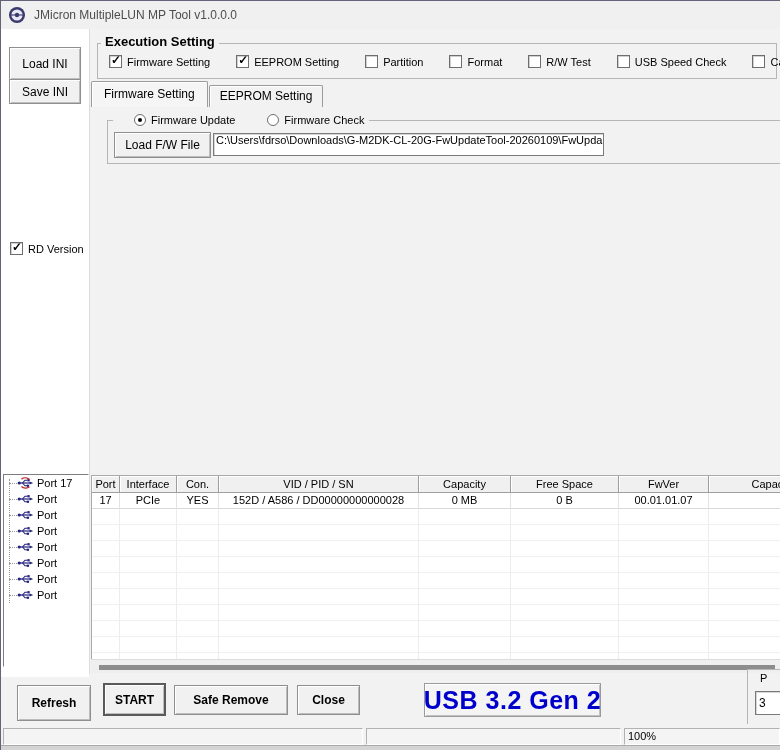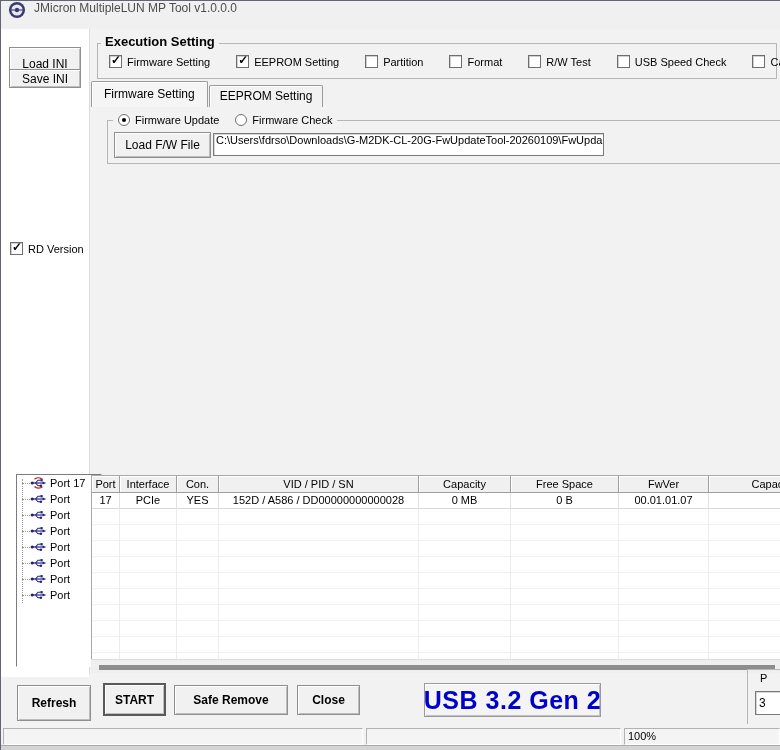--- a/index.html
+++ b/index.html
@@ -3,21 +3,21 @@
 <meta charset="utf-8">
 <style>
   * { box-sizing: border-box; margin: 0; padding: 0; }
   html,body { width:780px; height:750px; }
   body { font-family:"Liberation Sans", sans-serif; font-size:12px; color:#000; }
   #win {
     position:relative; width:780px; height:750px; overflow:hidden;
     background:#f2f2f2; border-left:1px solid #63637a; border-top:1px solid #63637a;
   }
   
-  .titlebar { position:absolute; left:0; top:0; width:780px; height:28px; background:#f0f0f0; display:flex; align-items:flex-start; }
+  .titlebar { position:absolute; left:0; top:0; width:780px; height:28px; background:#f0f0f0; display:flex; align-items:center; }
   .title-icon { width:18px; height:18px; margin:0 8px 0 7px; }
   .title-text { color:#4d4d4d; font-size:12px; }
   
   .left-strip { position:absolute; left:0; top:28px; width:88px; height:648px; background:#ffffff; }
   .v-divider { position:absolute; left:88px; top:28px; width:1px; height:645px; background:#dcdcdc; }
   
   .btn {
     position:absolute; background:#f1f1f1; border:1px solid #8f8f8f;
     box-shadow: inset 1px 1px 0 #ffffff, inset -1px -1px 0 #bdbdbd;
     display:flex; align-items:center; justify-content:center;
@@ -38,38 +38,38 @@
   .cb.checked .box::after { content:"✓"; position:absolute; left:1px; top:-3px; font-size:12px; font-weight:700; color:#000; }
   
   .tabs { position:absolute; left:90px; top:80px; display:flex; align-items:flex-end; }
   .tab {
     border:1px solid #9a9a9a; border-bottom:none; background:#f2f2f2;
     border-radius:2px 2px 0 0; padding:3px 10px 4px 10px; margin-right:1px;
     box-shadow: inset 1px 1px 0 #ffffff; font-size:12px;
   }
   .tab.active { padding:5px 12px 6px 12px; background:#f5f5f5; }
   
-  .radio { display:flex; align-items:flex-start; gap:5px; font-size:11px; white-space:nowrap; }
+  .radio { display:flex; align-items:flex-start; gap:5px; font-size:11px; white-space:nowrap;margin-left:16px; }
   .radio .rdot { width:12px; height:12px; border-radius:50%; background:#fff; border:1px solid #6e6e6e; position:relative; flex:none; }
   .radio.selected .rdot::after { content:""; position:absolute; left:3px; top:3px; width:4px; height:4px; border-radius:50%; background:#000; }
   
   #fw-group { left:106px; top:119px; width:676px; height:44px; }
   #fw-legend { position:absolute; top:-7px; left:5px; background:#f2f2f2; padding:0 5px; display:flex; gap:16px; }
   #load-fw-btn { left:6px; top:11px; width:97px; height:26px; }
   #fw-path {
     position:absolute; left:105px; top:12px; width:391px; height:23px;
     background:#fff; border:1px solid #7a7a7a; box-shadow: inset 1px 1px 0 #d6d6d6;
     font-family:"Liberation Sans", sans-serif; font-size:11px; padding:0 2px; white-space:nowrap; overflow:hidden;
   }
   
   #rd-version { position:absolute; left:9px; top:241px; }
   
   #tree-panel {
     position:absolute; left:2px; top:473px; width:86px; height:193px; background:#fff;
-    border:1px solid; border-color:#7d7d7d #ffffff #ffffff #7d7d7d; overflow:hidden;margin-left:13px;
+    border:1px solid; border-color:#7d7d7d #ffffff #ffffff #7d7d7d; overflow:hidden;
   }
   .tree-item { position:relative; height:16px; display:flex; align-items:center; padding-left:13px; font-size:11px; white-space:nowrap; }
   .tree-item::before { content:""; position:absolute; left:5px; top:8px; width:8px; height:0; border-top:1px dotted #9a9a9a; }
   #tree-vline { position:absolute; left:5px; top:4px; width:0; height:124px; border-left:1px dotted #9a9a9a; }
   .tree-item svg { margin-right:3px; flex:none; }
   
   #table-wrap {
     position:absolute; left:90px; top:474px; width:690px; height:184px;
     background:#fff; overflow:hidden; border-left:1px solid #a9a9a9; border-top:1px solid #a9a9a9;
   }
@@ -129,21 +129,21 @@
       <circle cx="9" cy="9" r="2.2" fill="#3a3a6e"></circle>
       <rect x="1" y="8" width="16" height="2" fill="#3a3a6e" opacity="0.55"></rect>
     </svg>
     <span class="title-text">JMicron MultipleLUN MP Tool v1.0.0.0</span>
   </div>
 
   <div class="left-strip"></div>
   <div class="v-divider"></div>
 
   <div class="btn" style="left:8px; top:46px; width:72px; height:33px;">Load INI</div>
-  <div class="btn" style="left:8px; top:68px; width:72px; height:19px;">Save INI</div>
+  <div class="btn" style="left:8px; top:78px; width:72px; height:25px;">Save INI</div>
 
   <div id="rd-version" class="cb checked">
     <span class="box"></span>
     <span>RD Version</span>
   </div>
 
   <div class="groupbox" style="left:96px; top:42px; width:680px; height:36px;">
     <span class="group-label">Execution Setting</span>
     <div class="cbrow" id="exec-checkboxes">
         <div class="cb checked">

